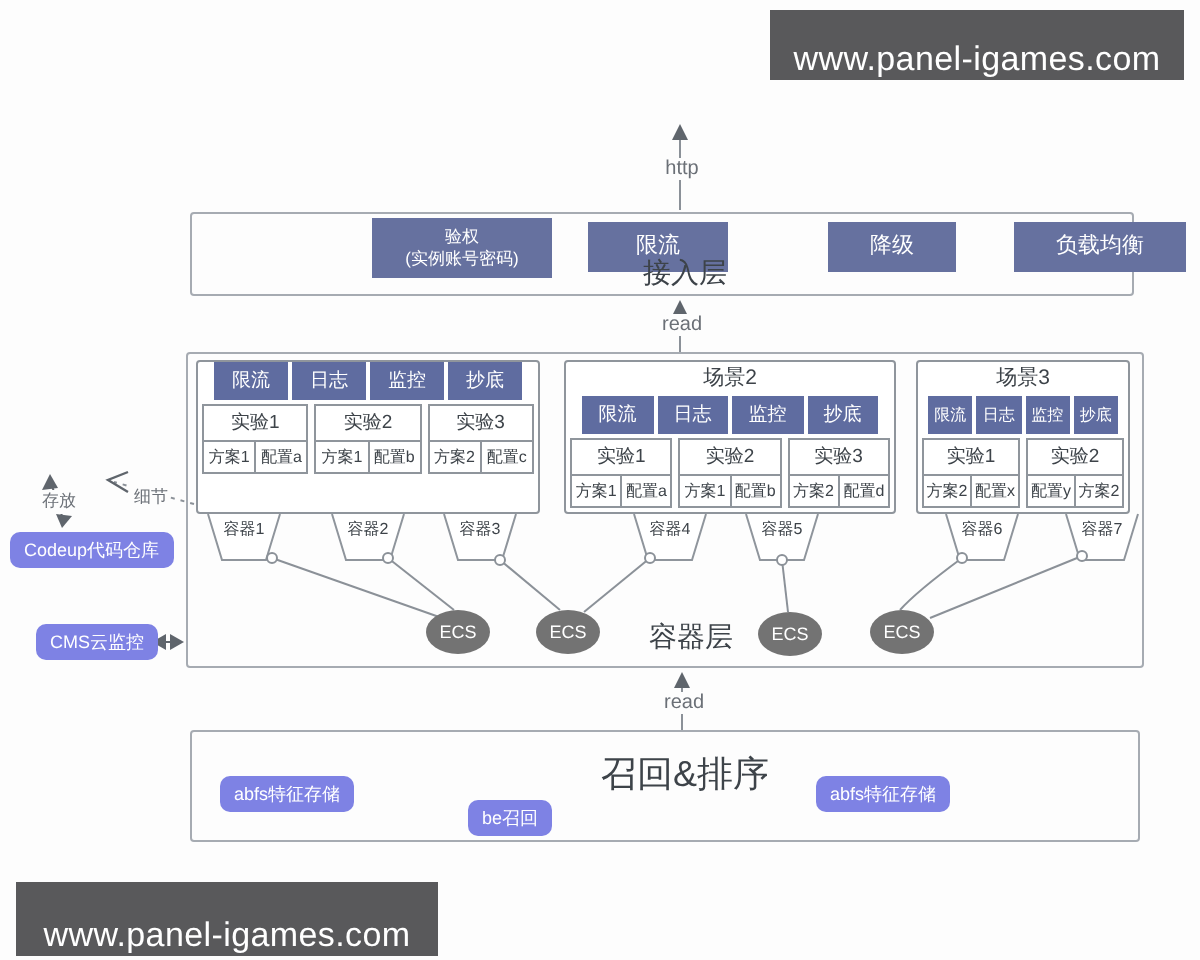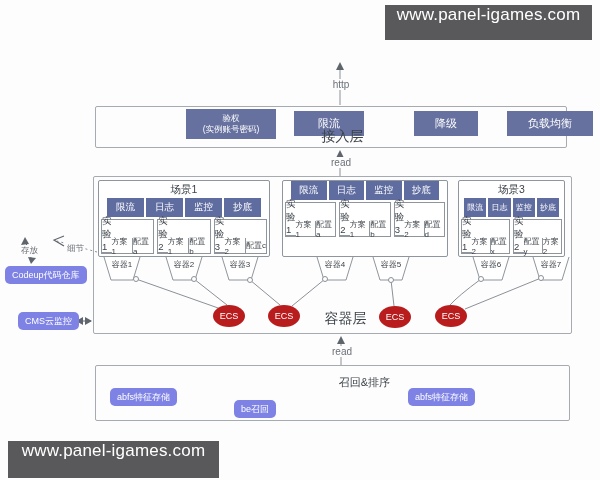--- a/index.html
+++ b/index.html
@@ -2,44 +2,44 @@
 <html><head>
 <meta charset="utf-8">
 <style>
   * { margin:0; padding:0; box-sizing:border-box; }
   html,body { background:#fff; }
   body { font-family:"Liberation Sans","DejaVu Sans",sans-serif; }
   .canvas { position:relative; width:600px; height:480px; background:#fdfdfd; overflow:hidden; }
   .canvas svg.overlay { position:absolute; left:0; top:0; z-index:1; }
 
   .watermark { position:absolute; background:#59595b; color:#fff; font-size:17px;
-               display:flex; align-items:flex-start; justify-content:center; z-index:6; letter-spacing:.2px; }
+               display:flex; align-items:flex-end; justify-content:center; z-index:6; letter-spacing:.2px; }
 
   .layer-box { position:absolute; border:1px solid #a6abb2; border-radius:2px; background:transparent; z-index:2; }
   .layer-title { position:absolute; font-size:14px; color:#3d4349; text-align:center; z-index:4; }
 
   .module { position:absolute; background:#66719f; color:#fff; display:flex; align-items:center; justify-content:center;
             text-align:center; z-index:3; white-space:pre-line; line-height:1.25;margin-left:48px; }
 
   .flow-label { position:absolute; font-size:10px; color:#6b7077; background:#fdfdfd; padding:0 3px; z-index:3; text-align:center; }
 
   .scene { position:absolute; top:180px; height:77px; border:1px solid #8f959c; background:#fff; border-radius:2px; z-index:3; }
   .scene-title { height:17px; line-height:17px; text-align:center; font-size:10.5px; color:#3d4349; }
   .tagbar { display:flex; gap:2px; margin:0 8px; height:19px; }
   .tag { flex:1; background:#5f6ca0; color:#fff; font-size:9.5px; display:flex; align-items:center; justify-content:center; }
   .exprow { display:flex; gap:3px; padding:2px 2px 0 2px; height:37px; }
-  .exp { flex:1; border:1px solid #8f959c; display:flex; flex-direction:row; background:#fff;align-items:flex-end; }
+  .exp { flex:1; border:1px solid #8f959c; display:flex; flex-direction:column; background:#fff; }
   .exp-name { flex:1; display:flex; align-items:center; justify-content:center; font-size:9.5px; border-bottom:1px solid #8f959c; color:#3d4349; }
   .exp-cells { display:flex; height:15px; }
   .cell { flex:1; display:flex; align-items:center; justify-content:center; font-size:8px; color:#3d4349; }
   .cell.first { border-right:1px solid #8f959c; }
 
   .ctr-label { position:absolute; top:259px; transform:translateX(-50%); font-size:8px; color:#3d4349; z-index:3; white-space:nowrap; }
 
-  .ecs { position:absolute; width:32px; height:22px; border-radius:50%; background:#b91c1c; color:#fff; font-size:9px;
+  .ecs { position:absolute; width:32px; height:22px; border-radius:50%; background:#737373; color:#fff; font-size:9px;
          display:flex; align-items:center; justify-content:center; z-index:4; }
 
   .badge { position:absolute; background:#7e82e4; color:#fff; font-size:9px; height:18px; line-height:18px;
            padding:0 7px; border-radius:5px; white-space:nowrap; z-index:4; }
 
   .plan-box { position:absolute; left:7px; top:200px; width:73px; border:1px solid #8f959c; background:#fff; z-index:3; }
   .plan-title { height:17px; line-height:17px; text-align:center; font-size:9.5px; color:#3d4349; border-bottom:1px solid #8f959c; }
   .plan-cells { display:flex; height:17px; }
   .plan-cell { display:flex; align-items:center; justify-content:center; font-size:8px; color:#3d4349; }
   .plan-cell.left { width:25px; border-right:1px solid #8f959c; }
@@ -114,21 +114,20 @@
 (实例账号密码)</div>
   <div class="module" style="left:246px; top:111px; width:70px; height:25px; font-size:11px;">限流</div>
   <div class="layer-title" style="left:315px; top:128px; width:55px;">接入层</div>
   <div class="module" style="left:459px; top:111px; width:86px; height:25px; font-size:11px;">负载均衡</div>
   <div class="module" style="left:366px; top:111px; width:64px; height:25px; font-size:11px;">降级</div>
 
   <div class="layer-box" style="left:93px; top:176px; width:479px; height:158px;"></div>
   <div class="layer-title" style="left:318px; top:310px; width:55px;">容器层</div>
 
   <div class="scene" style="left:98px; width:172px;">
-    <div class="scene-title">场景1</div>
     <div class="tagbar">
       <div class="tag">限流</div>
       <div class="tag">日志</div>
       <div class="tag">监控</div>
       <div class="tag">抄底</div>
     </div>
     <div class="exprow">
       <div class="exp">
         <div class="exp-name">实验1</div>
         <div class="exp-cells">
@@ -147,20 +146,21 @@
         <div class="exp-name">实验3</div>
         <div class="exp-cells">
             <div class="cell first">方案2</div>
             <div class="cell">配置c</div>
           </div>
       </div>
     </div>
   </div>
 
   <div class="scene" style="left:282px; width:166px;">
+    <div class="scene-title">场景2</div>
     <div class="tagbar">
       <div class="tag">限流</div>
       <div class="tag">日志</div>
       <div class="tag">监控</div>
       <div class="tag">抄底</div>
     </div>
     <div class="exprow">
       <div class="exp">
         <div class="exp-name">实验1</div>
         <div class="exp-cells">
@@ -223,18 +223,18 @@
   <div class="ecs" style="left:268px; top:305px;">ECS</div>
   <div class="ecs" style="left:379px; top:306px;">ECS</div>
   <div class="ecs" style="left:435px; top:305px;">ECS</div>
 
   <div class="tiny-label" style="left:20px; top:245px;">存放</div>
   <div class="tiny-label" style="left:66px; top:243px;">细节</div>
   <div class="badge" style="left:5px; top:266px;">Codeup代码仓库</div>
   <div class="badge" style="left:18px; top:312px;">CMS云监控</div>
 
   <div class="layer-box" style="left:95px; top:365px; width:475px; height:56px;"></div>
-  <div class="layer-title" style="left:295px; top:375px; width:95px; font-size:11px;text-align:right;">召回&amp;排序</div>
+  <div class="layer-title" style="left:295px; top:375px; width:95px; font-size:18px;">召回&amp;排序</div>
   <div class="badge" style="left:110px; top:388px;">abfs特征存储</div>
   <div class="badge" style="left:234px; top:400px;">be召回</div>
   <div class="badge" style="left:408px; top:388px;">abfs特征存储</div>
 
 </div>
 
 </body></html>

